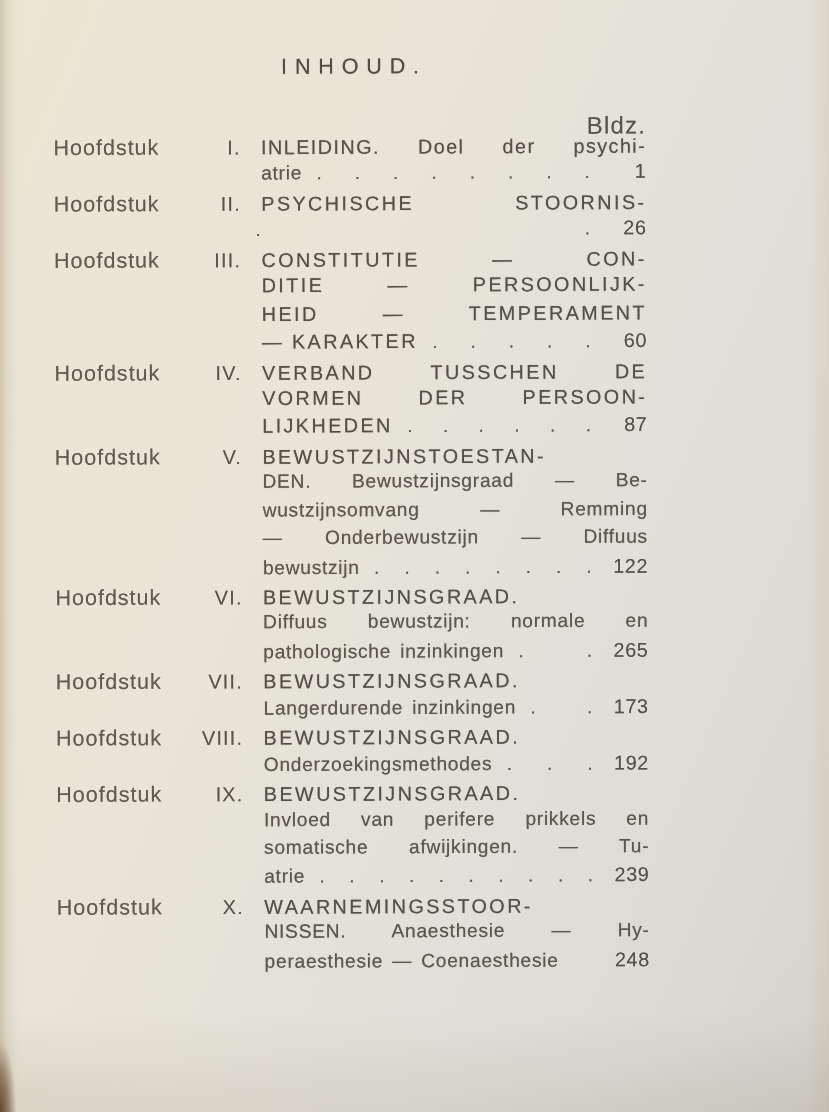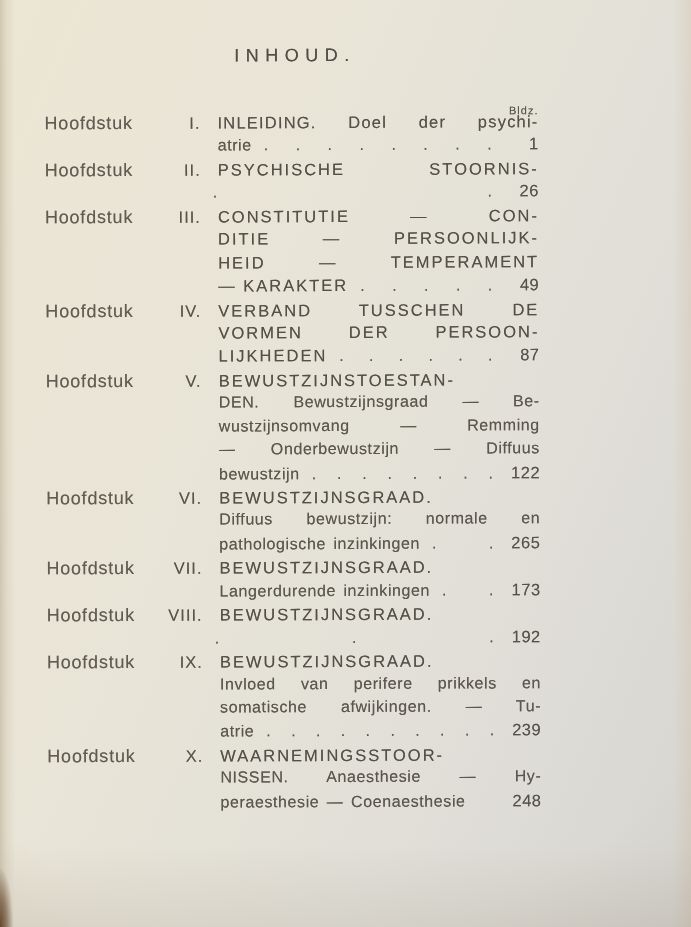--- a/index.html
+++ b/index.html
@@ -19,23 +19,22 @@
   }
   .content{position:absolute;inset:0;transform:rotate(-0.25deg);}
   .title{
     position:absolute;left:236px;top:45px;
     font-size:18px;letter-spacing:6.5px;
     color:#514d45;text-shadow:0 0 .6px rgba(81,77,69,.7);
     white-space:pre;
   }
   .bldz{
     position:absolute;top:95px;right:151px;
-    font-size:11px;letter-spacing:1px;
+    font-size:20px;letter-spacing:1px;
     text-shadow:0 0 .5px rgba(90,85,75,.6);
-    margin-top:10px;
   }
   .toc{position:absolute;top:112px;left:46px;width:494px;}
   .row{display:flex;align-items:baseline;height:23.45px;}
   .row.cont{padding-left:156px;}
   .lbl{flex:none;width:97px;font-size:18px;letter-spacing:0.8px;white-space:pre;
        text-shadow:0 0 .5px rgba(95,90,80,.55);color:#615c52;}
   .num{flex:none;width:59px;text-align:right;font-size:16.5px;letter-spacing:1px;white-space:pre;
        text-shadow:0 0 .5px rgba(90,85,75,.6);}
   .txt{flex:none;margin-left:17px;white-space:pre;text-shadow:0 0 .6px rgba(86,82,74,.65);}
   .txt.fill{flex:1;white-space:normal;text-align:justify;text-align-last:justify;}
@@ -87,21 +86,21 @@
       </div>
       <div class="row cont">
         <span class="txt caps fill">DITIE — PERSOONLIJK-</span>
       </div>
       <div class="row cont">
         <span class="txt caps fill">HEID — TEMPERAMENT</span>
       </div>
       <div class="row cont">
         <span class="txt caps">— KARAKTER</span>
         <span class="dots">. . . . .</span>
-        <span class="page">49</span>
+        <span class="page">60</span>
       </div>
 
       <div class="row">
         <span class="lbl">Hoofdstuk</span>
         <span class="num">IV.</span>
         <span class="txt caps fill">VERBAND TUSSCHEN DE</span>
       </div>
       <div class="row cont">
         <span class="txt caps fill">VORMEN DER PERSOON-</span>
       </div>
@@ -155,20 +154,21 @@
         <span class="dots">. .</span>
         <span class="page">173</span>
       </div>
 
       <div class="row">
         <span class="lbl">Hoofdstuk</span>
         <span class="num">VIII.</span>
         <span class="txt caps">BEWUSTZIJNSGRAAD.</span>
       </div>
       <div class="row cont">
+        <span class="txt desc">Onderzoekingsmethodes</span>
         <span class="dots">. . .</span>
         <span class="page">192</span>
       </div>
 
       <div class="row">
         <span class="lbl">Hoofdstuk</span>
         <span class="num">IX.</span>
         <span class="txt caps">BEWUSTZIJNSGRAAD.</span>
       </div>
       <div class="row cont">

